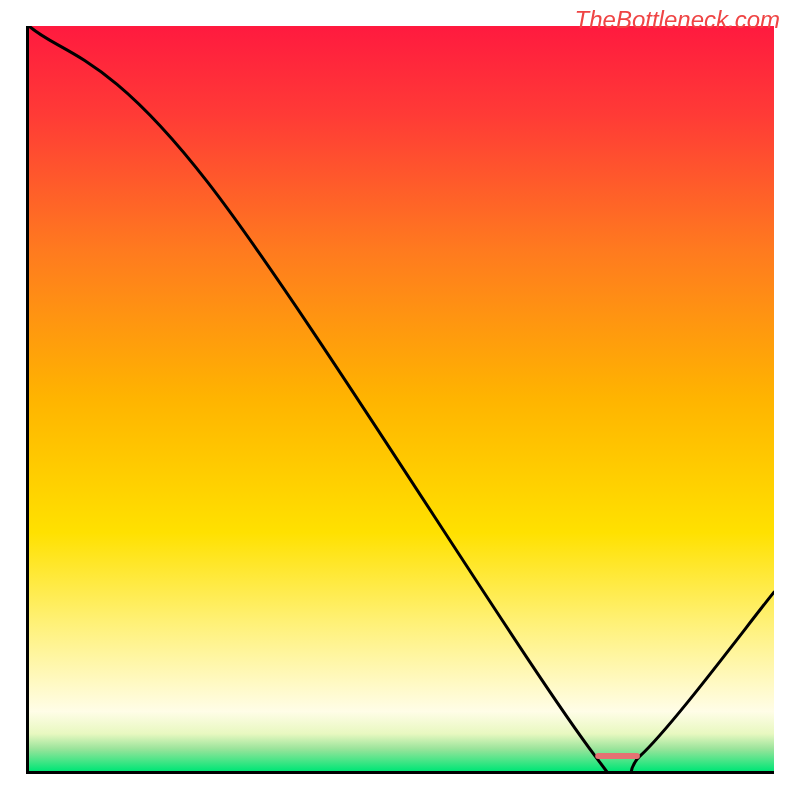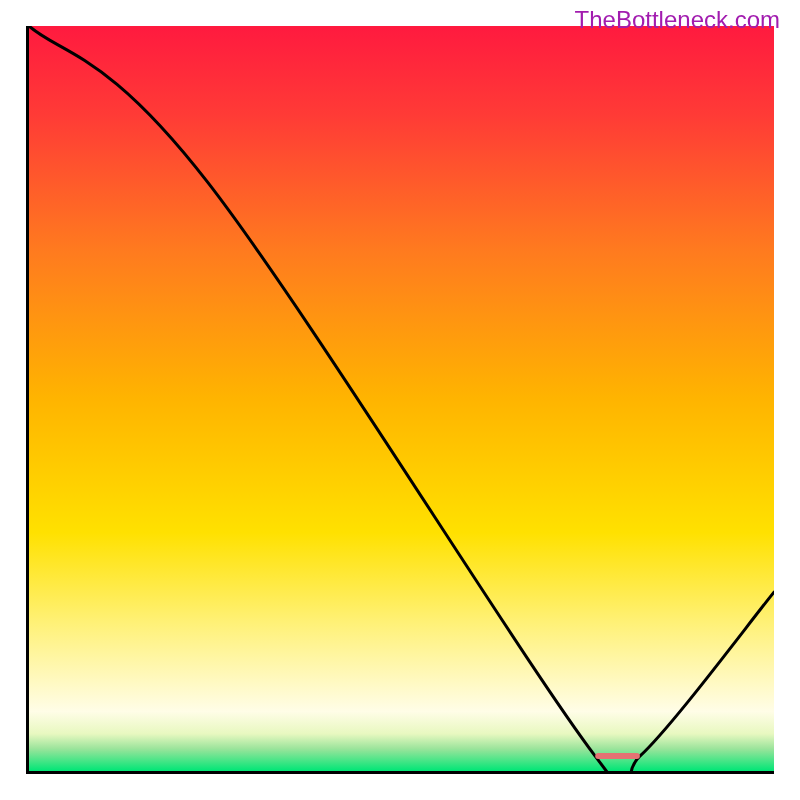--- a/index.html
+++ b/index.html
@@ -13,25 +13,26 @@
   }
   .stage {
     position: relative;
     width: 800px;
     height: 800px;
   }
   .watermark {
     position: absolute;
     top: 6px;
     right: 20px;
-    color: #a21caf;
+    color: #ef4444;
     font-size: 24px;
     font-weight: 400;
     z-index: 20;
     font-family: Arial, Helvetica, sans-serif;
+    font-style: italic;
   }
   .plot-wrap {
     position: absolute;
     left: 26px;
     top: 26px;
     width: 748px;
     height: 748px;
   }
   svg.plot {
     display: block;

